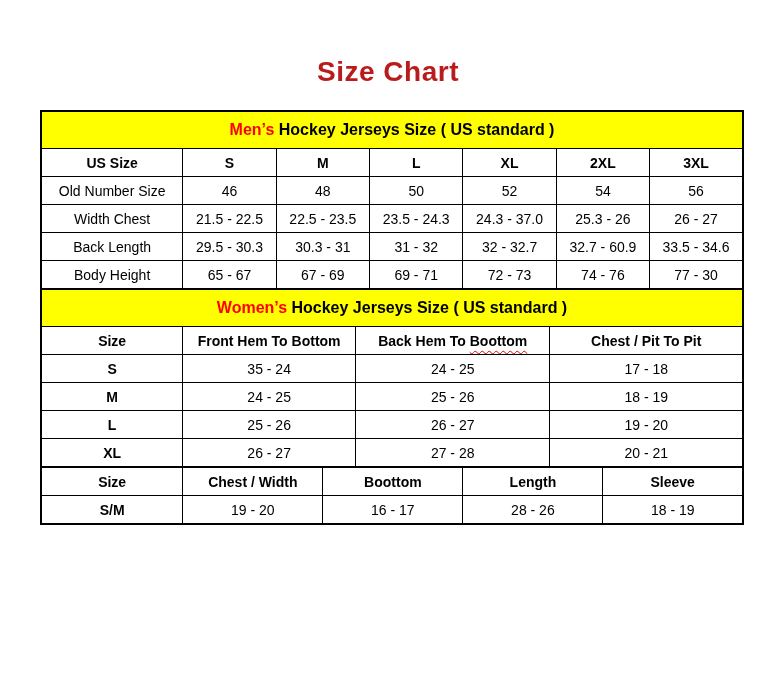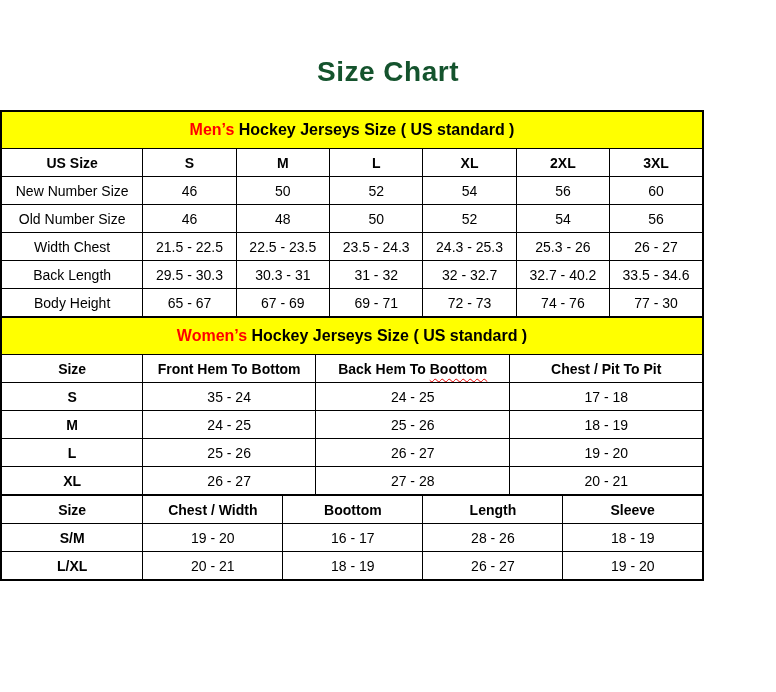--- a/index.html
+++ b/index.html
@@ -9,27 +9,28 @@
     height: 692px;
     background: #ffffff;
     overflow: hidden;
     font-family: "Liberation Sans", sans-serif;
   }
   .page-title {
     margin: 56px 0 22px 0;
     text-align: center;
     font-size: 28px;
     font-weight: bold;
-    color: #14532d;
+    color: #b91c1c;
     letter-spacing: 0.5px;
   }
   table.size-table {
     border-collapse: collapse;
     table-layout: fixed;
     width: 704px;
+    margin-left: 40px;
     border: 2px solid #000;
   }
   table.size-table + table.size-table {
     margin-top: -2px;
   }
   table.size-table td, table.size-table th {
     border: 1px solid #000;
     text-align: center;
     vertical-align: middle;
     font-size: 14px;
@@ -83,53 +84,44 @@
       <tr class="head-row">
         <th>US Size</th>
         <th>S</th>
         <th>M</th>
         <th>L</th>
         <th>XL</th>
         <th>2XL</th>
         <th>3XL</th>
       </tr>
       <tr class="data-row">
-        <td class="row-label">New Number Size</td>
-        <td>46</td>
-        <td>50</td>
-        <td>52</td>
-        <td>54</td>
-        <td>56</td>
-        <td>60</td>
-      </tr>
-      <tr class="data-row">
         <td class="row-label">Old Number Size</td>
         <td>46</td>
         <td>48</td>
         <td>50</td>
         <td>52</td>
         <td>54</td>
         <td>56</td>
       </tr>
       <tr class="data-row">
         <td class="row-label">Width Chest</td>
         <td>21.5 - 22.5</td>
         <td>22.5 - 23.5</td>
         <td>23.5 - 24.3</td>
-        <td>24.3 - 25.3</td>
+        <td>24.3 - 37.0</td>
         <td>25.3 - 26</td>
         <td>26 - 27</td>
       </tr>
       <tr class="data-row">
         <td class="row-label">Back Length</td>
         <td>29.5 - 30.3</td>
         <td>30.3 - 31</td>
         <td>31 - 32</td>
         <td>32 - 32.7</td>
-        <td>32.7 - 40.2</td>
+        <td>32.7 - 60.9</td>
         <td>33.5 - 34.6</td>
       </tr>
       <tr class="data-row">
         <td class="row-label">Body Height</td>
         <td>65 - 67</td>
         <td>67 - 69</td>
         <td>69 - 71</td>
         <td>72 - 73</td>
         <td>74 - 76</td>
         <td>77 - 30</td>
@@ -197,23 +189,16 @@
         <th>Length</th>
         <th>Sleeve</th>
       </tr>
       <tr class="data-row">
         <th class="size-label">S/M</th>
         <td>19 - 20</td>
         <td>16 - 17</td>
         <td>28 - 26</td>
         <td>18 - 19</td>
       </tr>
-      <tr class="data-row">
-        <th class="size-label">L/XL</th>
-        <td>20 - 21</td>
-        <td>18 - 19</td>
-        <td>26 - 27</td>
-        <td>19 - 20</td>
-      </tr>
     </tbody>
   </table>
 
 </div>
 
 </body></html>

